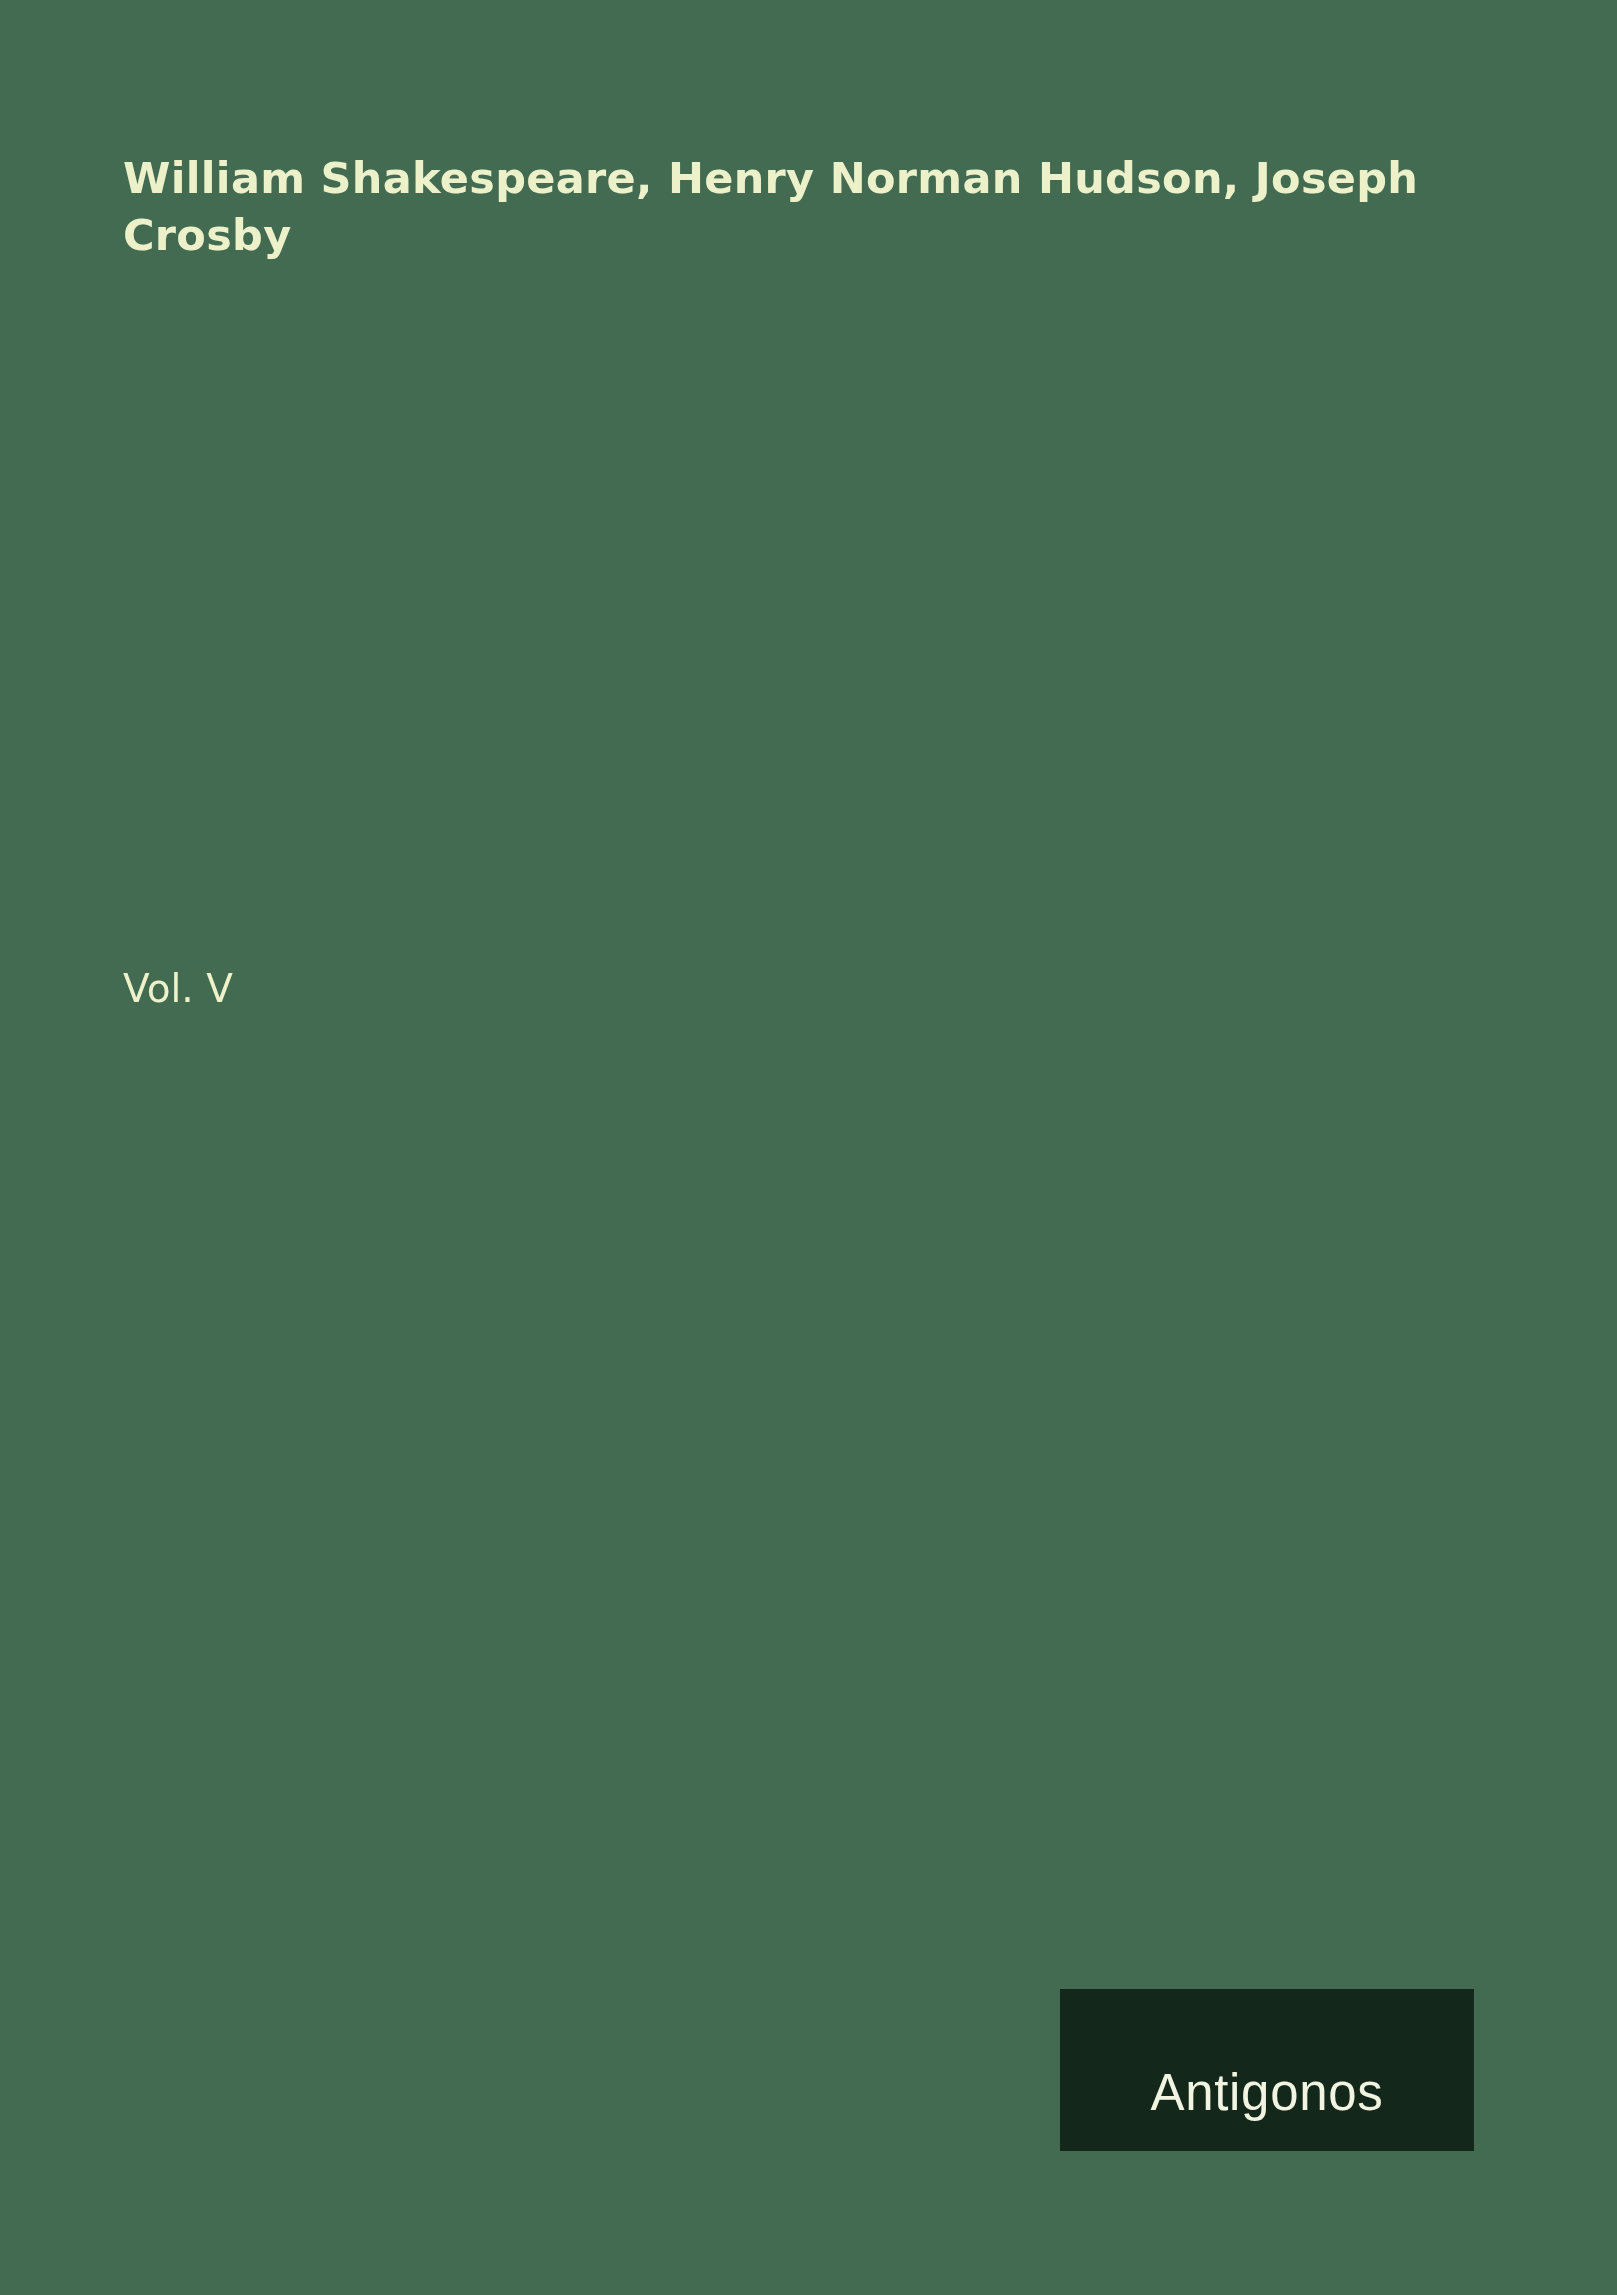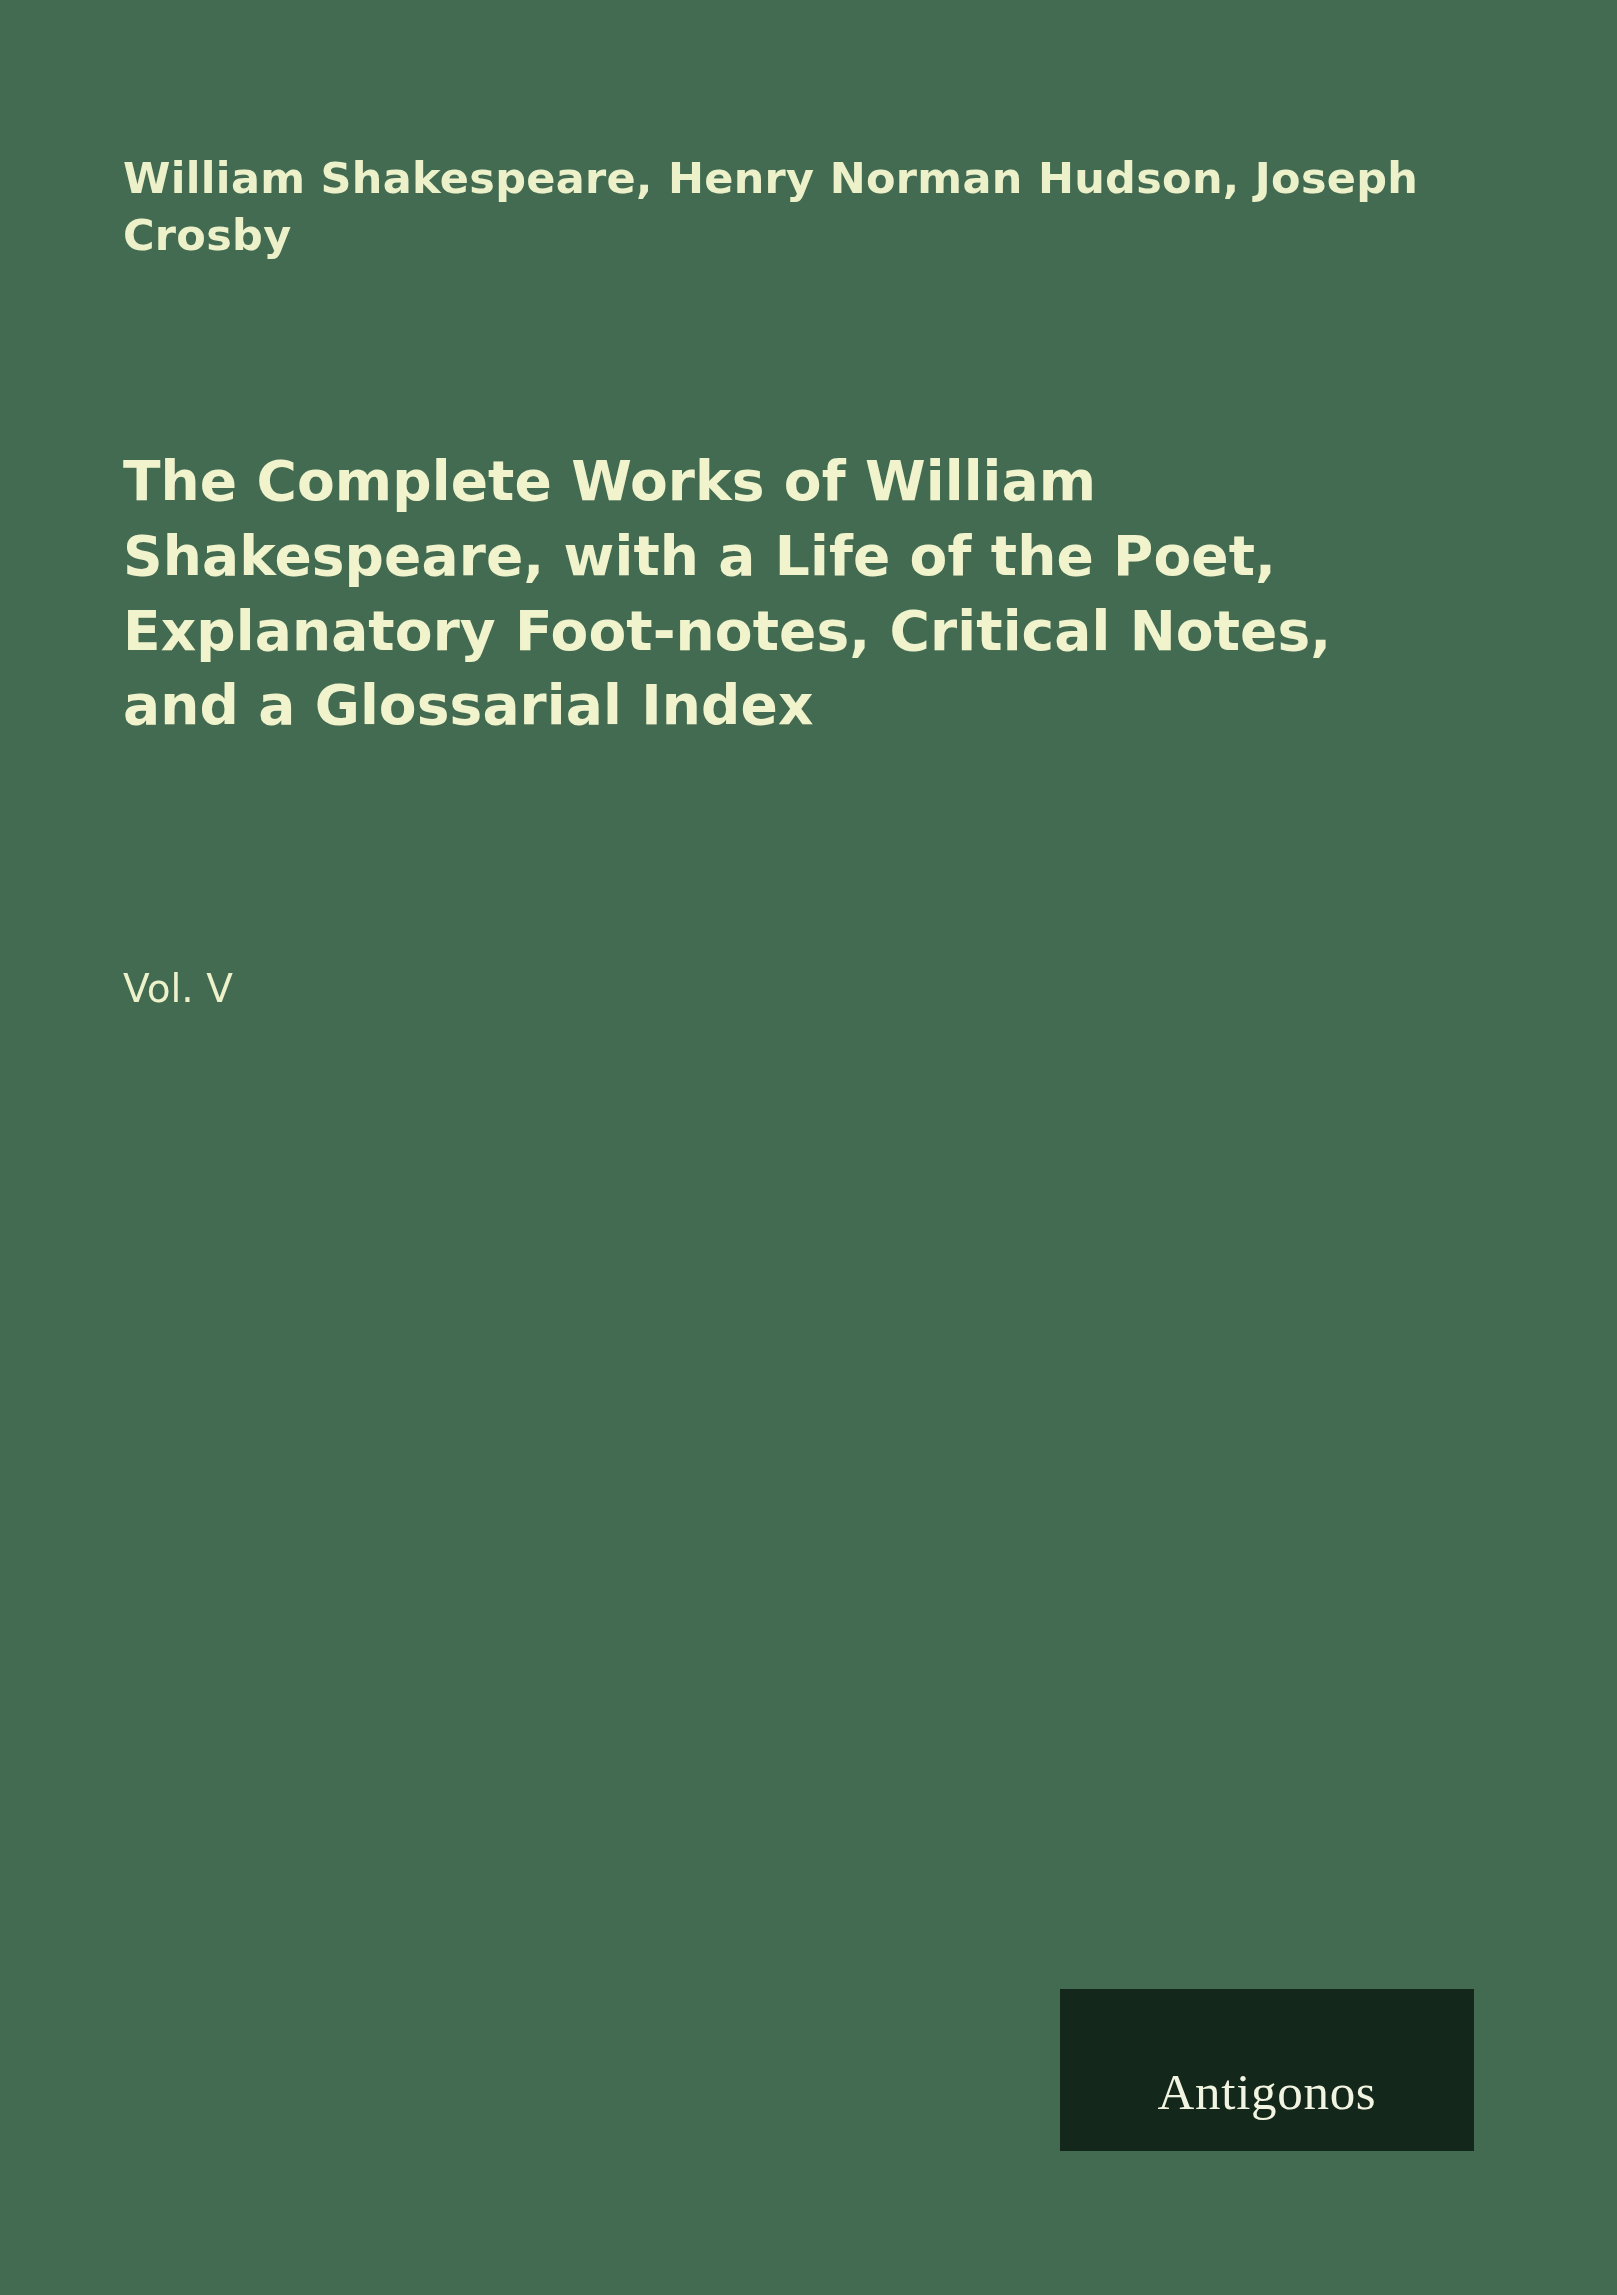--- a/index.html
+++ b/index.html
@@ -58,36 +58,35 @@
     left: 1060px;
     top: 1989px;
     width: 414px;
     height: 162px;
     background: #13271a;
     display: flex;
     align-items: center;
     justify-content: center;
   }
   .publisher-name {
-    font-family: Liberation Serif, serif;
+    font-family: Liberation Sans, sans-serif;
     font-size: 51px;
     color: #f2f4e2;
     letter-spacing: 0.7px;
     font-weight: 400;
     margin-top: 44px;
   }
 </style>
 </head>
 <body>
 
 <div class="cover">
 
   <div class="authors">William Shakespeare, Henry Norman Hudson, Joseph Crosby</div>
 
-  <div class="title">The Complete Works of William Shakespeare, with a Life of the Poet, Explanatory Foot-notes, Critical Notes, and a Glossarial Index</div>
 
   <div class="subtitle">Vol. V</div>
 
   <div class="publisher-box">
     <span class="publisher-name">Antigonos</span>
   </div>
 
 </div>
 
 

